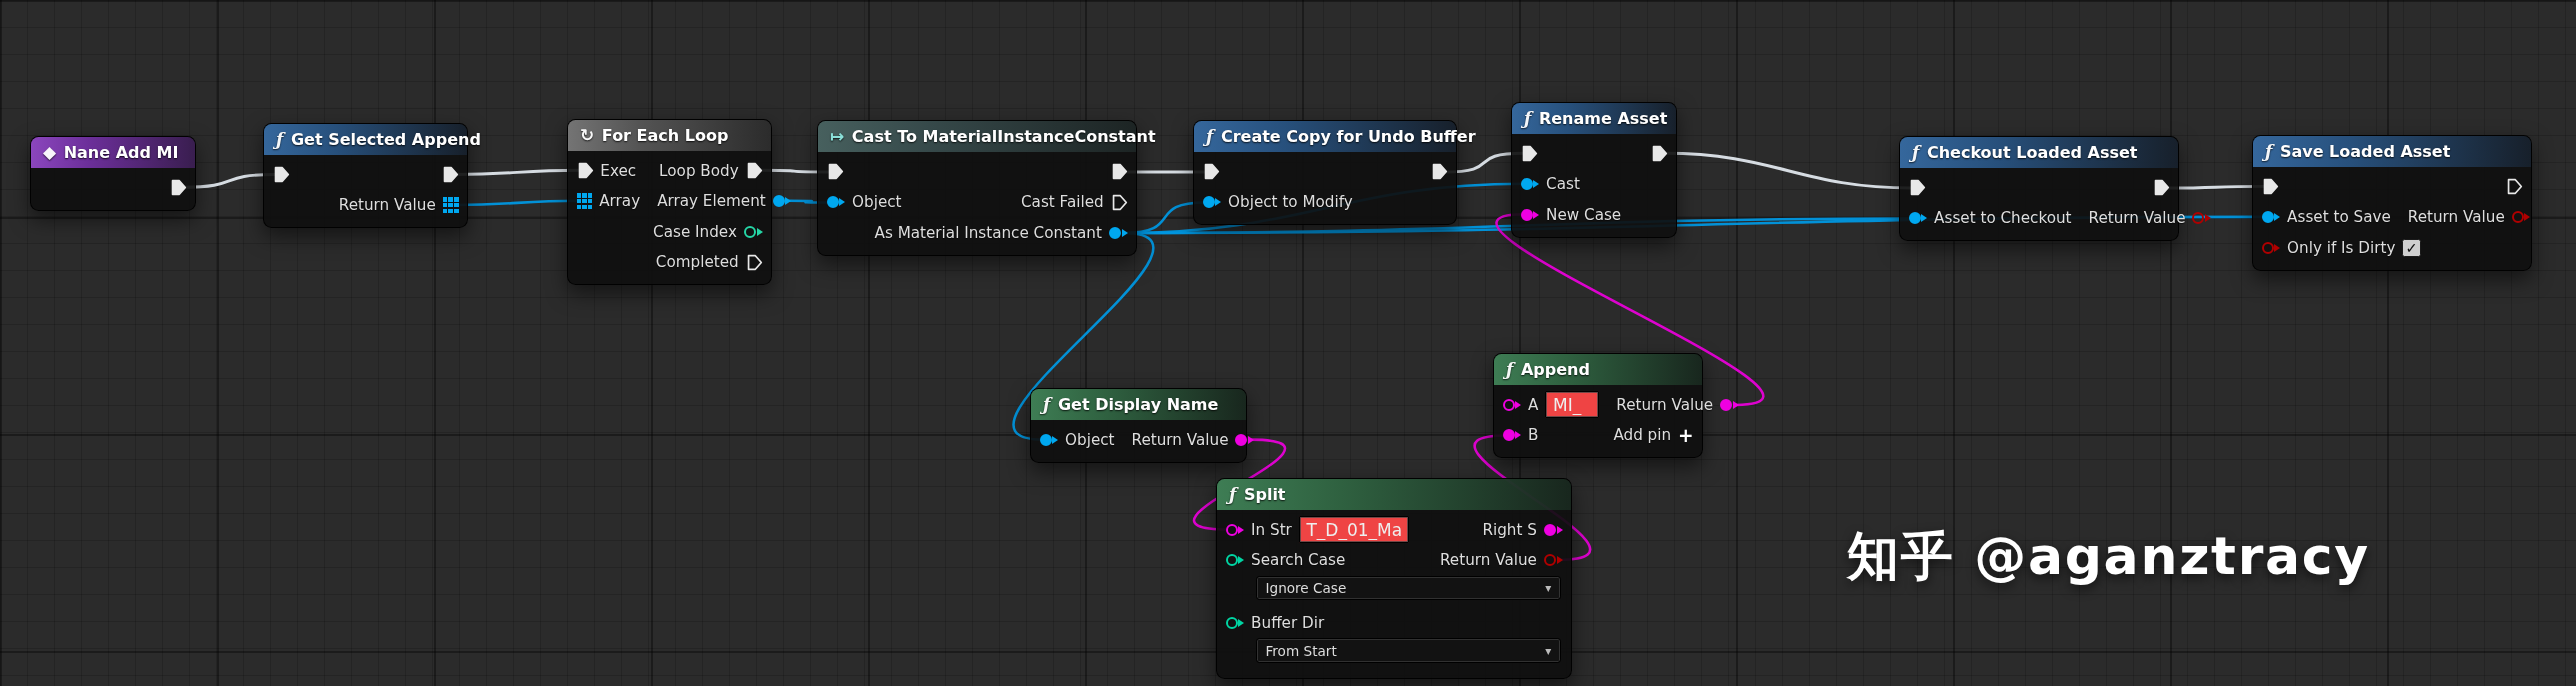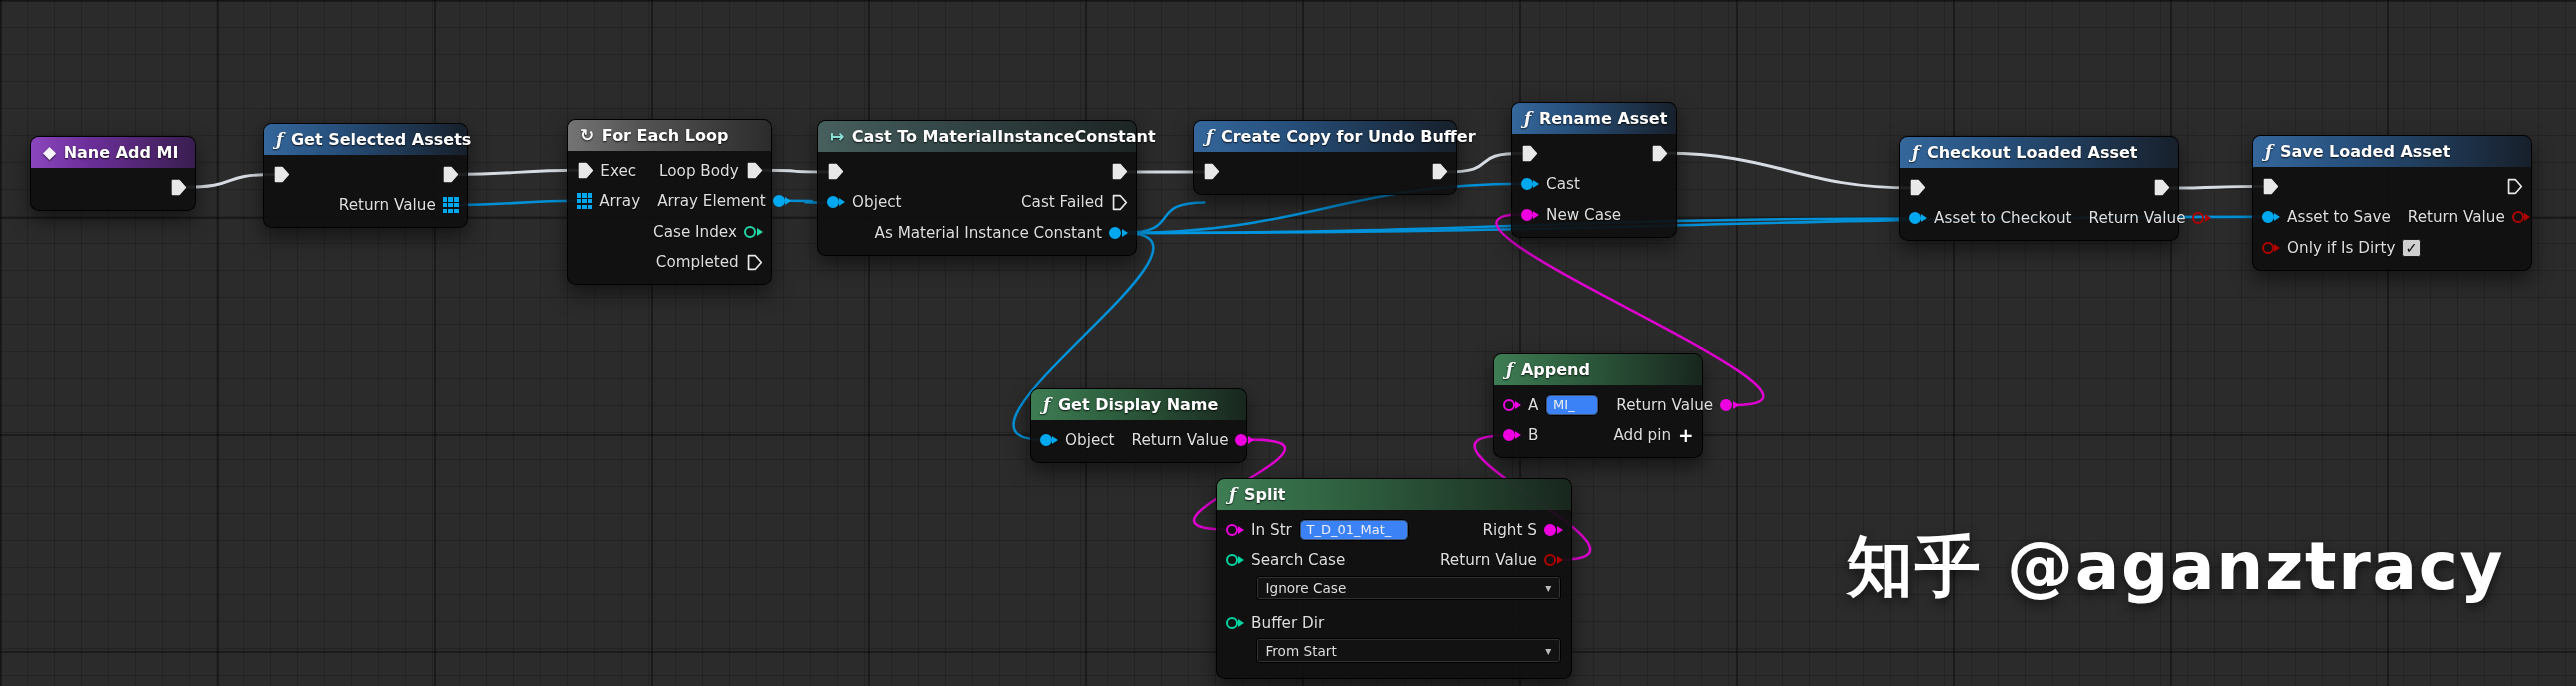--- a/index.html
+++ b/index.html
@@ -49,39 +49,39 @@
   .pin.right { margin-left:auto; }
   .pin-label { color:#dedede; font-size:15.2px; white-space:nowrap; text-shadow:0 0.8px 0.8px rgba(0,0,0,0.6); }
   .pin-iconwrap { display:flex; align-items:center; }
   .pin-circle { width:12px; height:12px; border-radius:50%; border:2.5px solid; display:inline-block; }
   .pin-wedge { width:0; height:0; border-top:4.2px solid transparent; border-bottom:4.2px solid transparent; border-left:6px solid; margin-left:0.8px; }
   .pin-grid { display:grid; grid-template-columns:repeat(3,4.2px); grid-template-rows:repeat(3,4.2px); gap:1.7px; }
   .pin-grid span { background:currentColor; }
   .plus-icon { color:#fff; font-size:18.6px; font-weight:bold; line-height:15.2px; }
 
   .w-text {
-    background:#3b82f6; border:0.8px solid #000; box-shadow:0 0 0 0.8px #4a4a4a inset;
-    color:#eee; font-size:13px; padding:2.5px 6.8px; border-radius:6px;
+    background:#ef4444; border:0.8px solid #000; box-shadow:0 0 0 0.8px #4a4a4a inset;
+    color:#eee; font-size:17px; padding:2.5px 6.8px; border-radius:1px;
     font-family:"DejaVu Sans","Liberation Sans",sans-serif; min-width:54px; max-width:110px;
   }
   .w-check {
     width:18.6px; height:18.6px; background:#cfcfcf; border:0.8px solid #1a1a1a; border-radius:2.5px;
     color:#111; font-size:14.4px; font-weight:bold; display:flex; align-items:center; justify-content:center;
   }
   .w-select {
     display:flex; align-items:center; justify-content:space-between; gap:10.2px;
     background:#121212; border:0.8px solid #000; box-shadow:0 0 0 0.8px #3c3c3c inset;
     color:#ddd; font-size:13.6px; padding:3.4px 8.5px; border-radius:3.4px; min-width:161px;
   }
   .w-select-caret { color:#bbb; font-size:12px; }
   .sub-row { padding:0 10.2px 7.6px 39px; }
 
   #watermark {
     position:absolute; left:1847px; top:522px; z-index:3;
-    color:#ffffff; font-size:66px; font-weight:bold; letter-spacing:1.7px;
+    color:#ffffff; font-size:52px; font-weight:bold; letter-spacing:1.7px;
     text-shadow:0 4.2px 10.2px rgba(0,0,0,0.6);
     white-space:nowrap;
   }
 </style>
 </head>
 <body>
 
 <div id="canvas">
   <svg id="wires" xmlns="http://www.w3.org/2000/svg" viewBox="0 0 3041 811" width="2576" height="687">
       <path d="M 216 221 C 286 221, 255 206, 325 206" stroke="#dfe6ec" stroke-width="3.5" fill="none"></path>
@@ -116,21 +116,21 @@
                 <path d="M3 2 h8 l7 8 -7 8 H3 z" fill="#e8e8e8" stroke="#e8e8e8" stroke-width="2" stroke-linejoin="round"></path>
               </svg>
             </span>
           </div>
         </div>
       </div>
     </div>
     <div class="node" style="left: 263px; top: 123px; width: 205px;">
       <div class="node-header hdr-func">
         <span class="hdr-icon">ƒ</span>
-        <span class="hdr-title">Get Selected Assets</span>
+        <span class="hdr-title">Get Selected Append</span>
       </div>
       <div class="node-body">
         <div class="row">
           <div class="pin left">
             <span class="pin-iconwrap">
               <svg width="17" height="17" viewBox="0 0 20 20">
                 <path d="M3 2 h8 l7 8 -7 8 H3 z" fill="#e8e8e8" stroke="#e8e8e8" stroke-width="2" stroke-linejoin="round"></path>
               </svg>
             </span>
           </div>
@@ -295,20 +295,29 @@
                 <path d="M3 2 h8 l7 8 -7 8 H3 z" fill="#e8e8e8" stroke="#e8e8e8" stroke-width="2" stroke-linejoin="round"></path>
               </svg>
             </span>
           </div>
           <div class="pin right">
             <span class="pin-iconwrap">
               <svg width="17" height="17" viewBox="0 0 20 20">
                 <path d="M3 2 h8 l7 8 -7 8 H3 z" fill="#e8e8e8" stroke="#e8e8e8" stroke-width="2" stroke-linejoin="round"></path>
               </svg>
             </span>
+          </div>
+        </div>
+        <div class="row">
+          <div class="pin left">
+            <span class="pin-iconwrap">
+              <span class="pin-circle" style="border-color: rgb(0, 168, 240); background: rgb(0, 168, 240);"></span>
+              <span class="pin-wedge" style="border-left-color: rgb(0, 168, 240);"></span>
+            </span>
+            <span class="pin-label">Object to Modify</span>
           </div>
         </div>
       </div>
     </div>
     <div class="node" style="left: 1511px; top: 102px; width: 166px;">
       <div class="node-header hdr-func">
         <span class="hdr-icon">ƒ</span>
         <span class="hdr-title">Rename Asset</span>
       </div>
       <div class="node-body">

